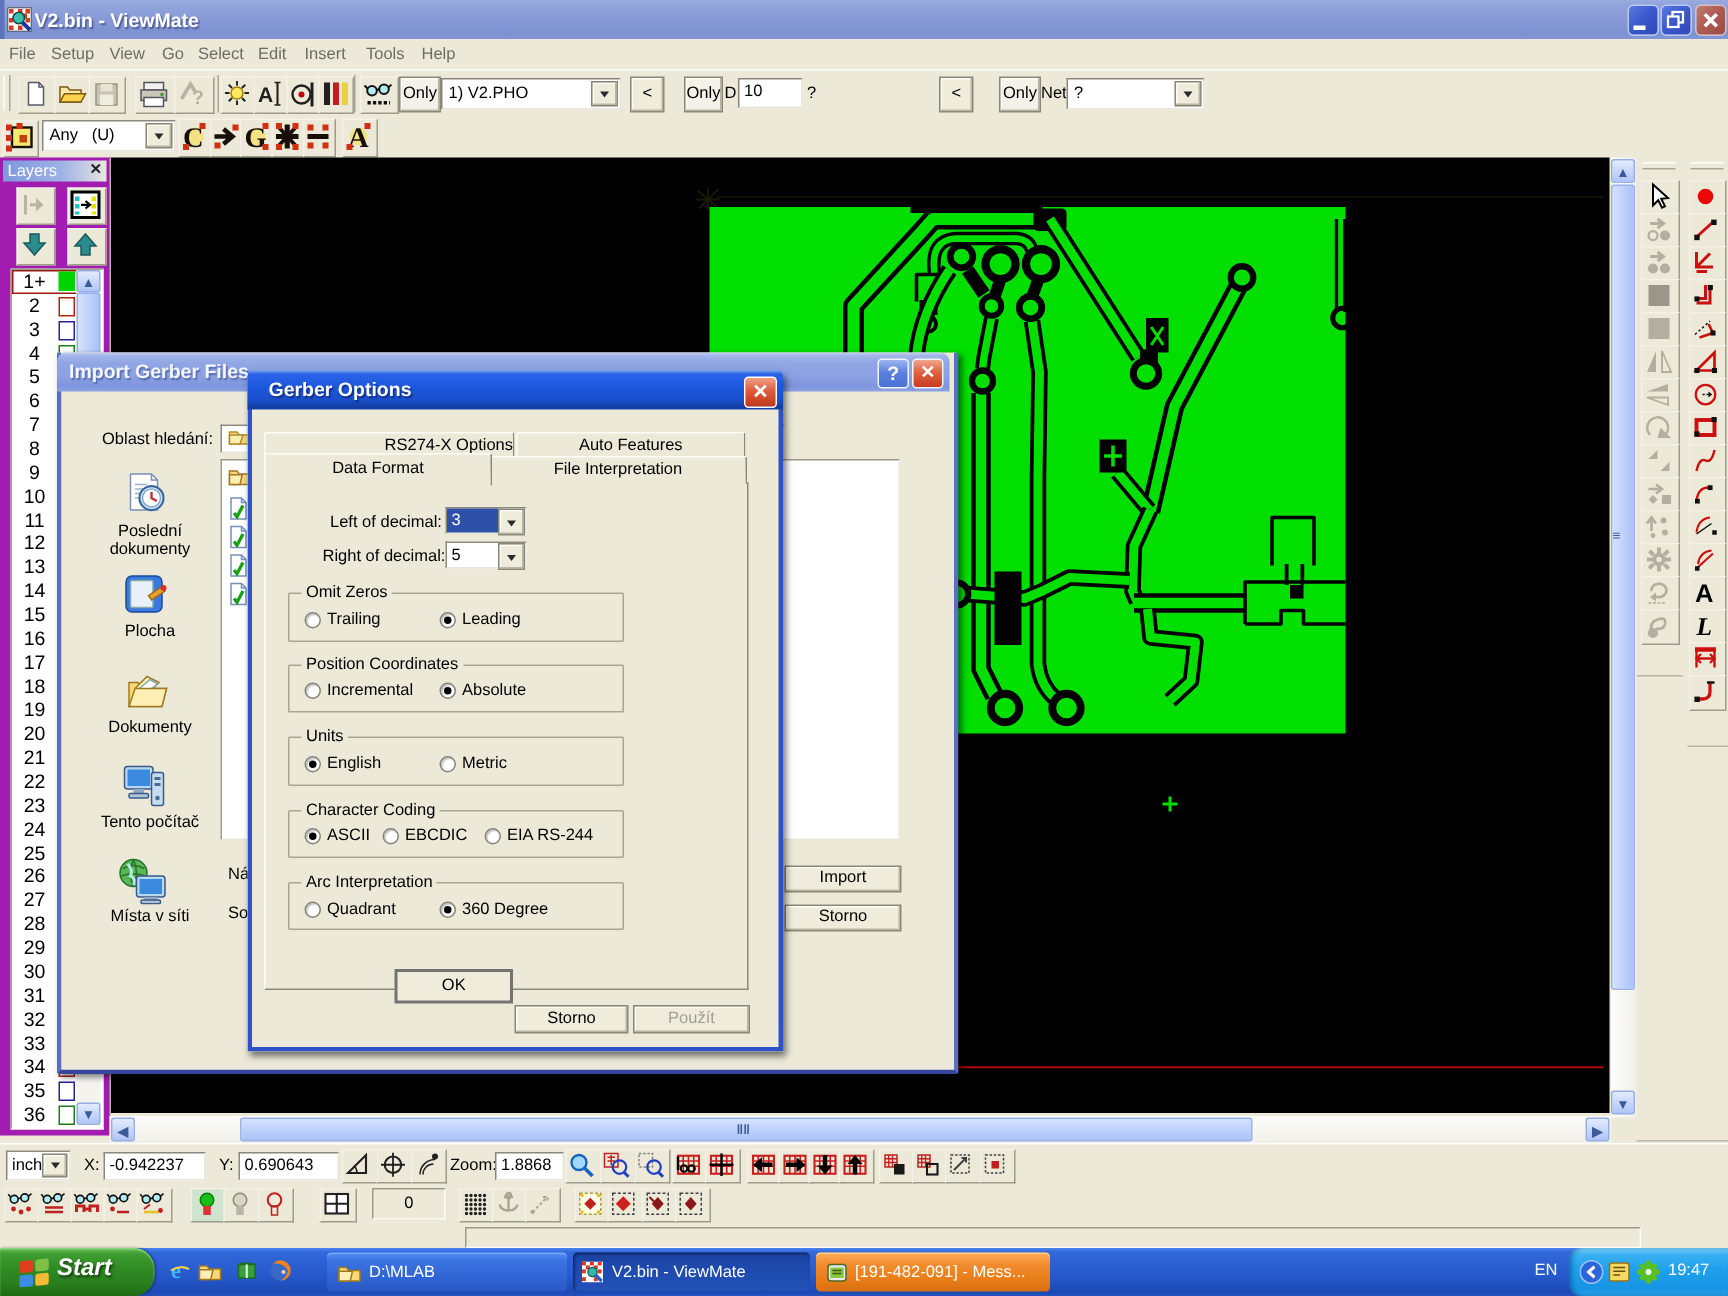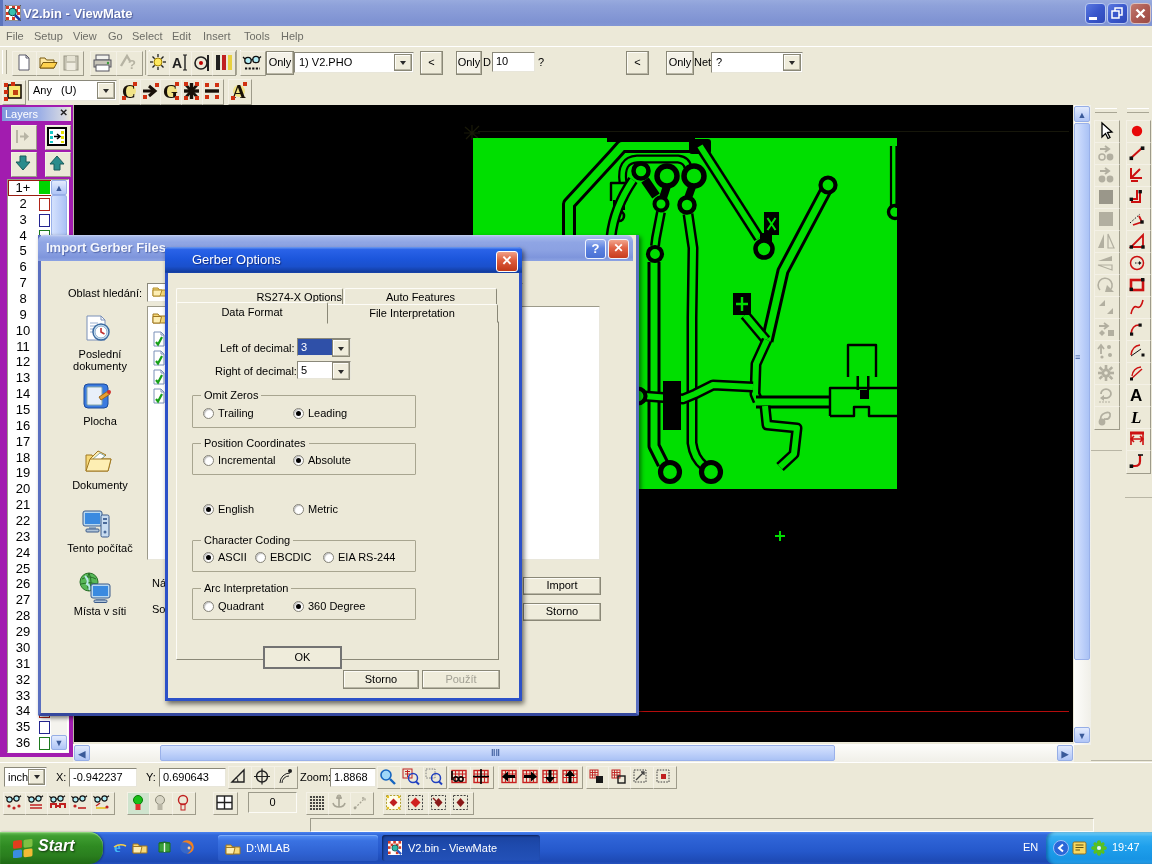--- a/index.html
+++ b/index.html
@@ -1041,20 +1041,28 @@
           <rect x="0" y="6" width="3" height="3"></rect>
           <rect x="12" y="6" width="3" height="3"></rect>
           <rect x="0" y="12" width="3" height="3"></rect>
           <rect x="9" y="12" width="3" height="3"></rect>
         </g>
         <circle cx="8" cy="8" r="3.5" fill="#30b8a8" stroke="#105a50"></circle>
         <line x1="10.5" y1="10.5" x2="15" y2="15" stroke="#2858c8" stroke-width="2.5"></line>
       </svg>
     <span style="position:absolute;left:26px;top:7px;color:#fff">V2.bin - ViewMate</span>
   </div>
+  <div class="abs" style="left:544px;top:3px;width:156px;height:26px;border-radius:3px;background:linear-gradient(180deg,#ffb05c 0%,#f28c2e 30%,#e87d18 70%,#d86e10 100%);box-shadow:inset 0 1px 0 #ffd090">
+    <svg class="abs" style="left:7px;top:7px" width="14" height="13">
+        <rect x="1" y="1" width="12" height="11" rx="2" fill="#e8e8f8" stroke="#4a6a20"></rect>
+        <rect x="2.5" y="3" width="9" height="7" fill="#8ac840"></rect>
+        <path d="M4 5 H10 M4 7 H10" stroke="#3a5a10"></path>
+      </svg>
+    <span style="position:absolute;left:26px;top:7px;color:#fff">[191-482-091] - Mess...</span>
+  </div>
 
   <span style="position:absolute;left:1023px;top:9px;color:#fff">EN</span>
 
   <div class="abs" style="left:1046px;top:0;width:106px;height:32px;background:linear-gradient(180deg,#7cd6fb 0%,#38b0f2 14%,#1fa0ec 45%,#1794e4 85%,#2aa2ec 100%);border-radius:8px 0 0 8px;box-shadow:inset 2px 0 3px rgba(0,40,90,.4)">
     <svg class="abs" style="left:7px;top:8px" width="16" height="16">
         <circle cx="8" cy="8" r="7.5" fill="#2a66d8" stroke="#9cc0f8" stroke-width="1"></circle>
         <path d="M10 4.5 L6 8 L10 11.5" fill="none" stroke="#fff" stroke-width="2"></path>
       </svg>
     <svg class="abs" style="left:26px;top:9px" width="15" height="14">
         <rect x="1" y="1" width="13" height="12" rx="1.5" fill="#f8d860" stroke="#907020"></rect>
@@ -1200,21 +1208,21 @@
   <div class="dbtn" style="left:482px;top:342px;width:76px;height:16px;line-height:15px">Import</div>
   <div class="dbtn" style="left:482px;top:368px;width:76px;height:16px;line-height:15px">Storno</div>
 
   <div class="lbl" style="left:111px;top:342px">Název</div>
   <div class="lbl" style="left:111px;top:368px">Soubory</div>
 </div>
 
 <div class="abs" id="gerb" style="left:165px;top:247px;width:357px;height:454px;background:#ece9d8;border-radius:4px 4px 0 0;box-shadow:inset 0 0 0 3px #2c51c8,2px 3px 5px rgba(0,0,0,.55)">
 
   <div class="abs" style="left:0;top:0;width:357px;height:26px;border-radius:4px 4px 0 0;background:linear-gradient(180deg,#6d9af0 0%,#2a63e8 10%,#1c56dc 45%,#1a50cc 75%,#123c9e 96%,#1a46ae 100%)">
-    <div style="position:absolute;left:27px;top:5px;color:#fff;font-weight:normal;font-size:13px;text-shadow:1px 1px 1px rgba(10,20,80,.6)">Gerber Options</div>
+    <div style="position:absolute;left:14px;top:5px;color:#fff;font-weight:bold;font-size:13px;text-shadow:1px 1px 1px rgba(10,20,80,.6)">Gerber Options</div>
     <div style="position:absolute;left:331px;top:4px;width:20px;height:19px;border-radius:3px;background:linear-gradient(180deg,#f0a088,#dd5c3c 45%,#c03818);border:1px solid #fff;color:#fff;font-weight:bold;font-size:13px;text-align:center;line-height:18px">✕</div>
   </div>
 
   <div class="abs" style="left:11px;top:41px;width:165px;height:16px;background:#ece9d8;border:1px solid;border-color:#fdfcf7 #8a8877 #ece9d8 #fdfcf7;border-radius:2px 2px 0 0;text-align:right;line-height:16px">RS274-X Options</div>
   <div class="abs" style="left:179px;top:41px;width:151px;height:16px;background:#ece9d8;border:1px solid;border-color:#fdfcf7 #8a8877 #ece9d8 #fdfcf7;border-radius:2px 2px 0 0;text-align:center;line-height:16px">Auto Features</div>
 
   <div class="abs" style="left:11px;top:74px;width:321px;height:337px;background:#ece9d8;border:1px solid;border-color:#fdfcf7 #8a8877 #8a8877 #fdfcf7"></div>
 
   <div class="abs" style="left:161px;top:57px;width:170px;height:17px;background:#ece9d8;border:1px solid;border-color:#fdfcf7 #8a8877 #ece9d8 #fdfcf7;border-radius:2px 2px 0 0;text-align:center;line-height:16px">File Interpretation</div>
   <div class="abs" style="left:11px;top:55px;width:150px;height:20px;background:#ece9d8;border:1px solid;border-color:#fdfcf7 #8a8877 #ece9d8 #fdfcf7;border-radius:2px 2px 0 0;text-align:center;line-height:18px;z-index:2">Data Format</div>
@@ -1239,20 +1247,23 @@
     <div class="lbl" style="left:143px;top:160px">Leading</div>
 
   <div class="gb" style="left:27px;top:196px;width:222px;height:30px">
       <span>Position Coordinates</span>
     </div>
   <div class="radio" style="left:38px;top:208px"></div>
     <div class="lbl" style="left:53px;top:207px">Incremental</div>
   <div class="radio on" style="left:128px;top:208px"></div>
     <div class="lbl" style="left:143px;top:207px">Absolute</div>
 
+  <div class="gb" style="left:27px;top:244px;width:222px;height:31px">
+      <span>Units</span>
+    </div>
   <div class="radio on" style="left:38px;top:257px"></div>
     <div class="lbl" style="left:53px;top:256px">English</div>
   <div class="radio" style="left:128px;top:257px"></div>
     <div class="lbl" style="left:143px;top:256px">Metric</div>
 
   <div class="gb" style="left:27px;top:293px;width:222px;height:30px">
       <span>Character Coding</span>
     </div>
   <div class="radio on" style="left:38px;top:305px"></div>
     <div class="lbl" style="left:53px;top:304px">ASCII</div>

